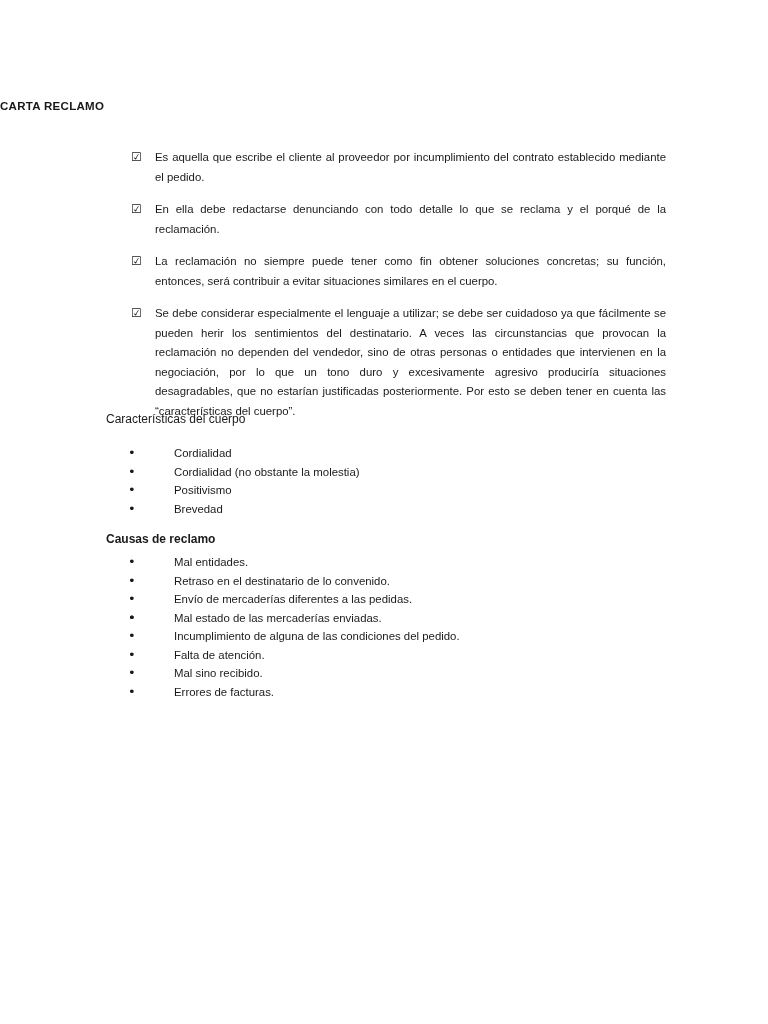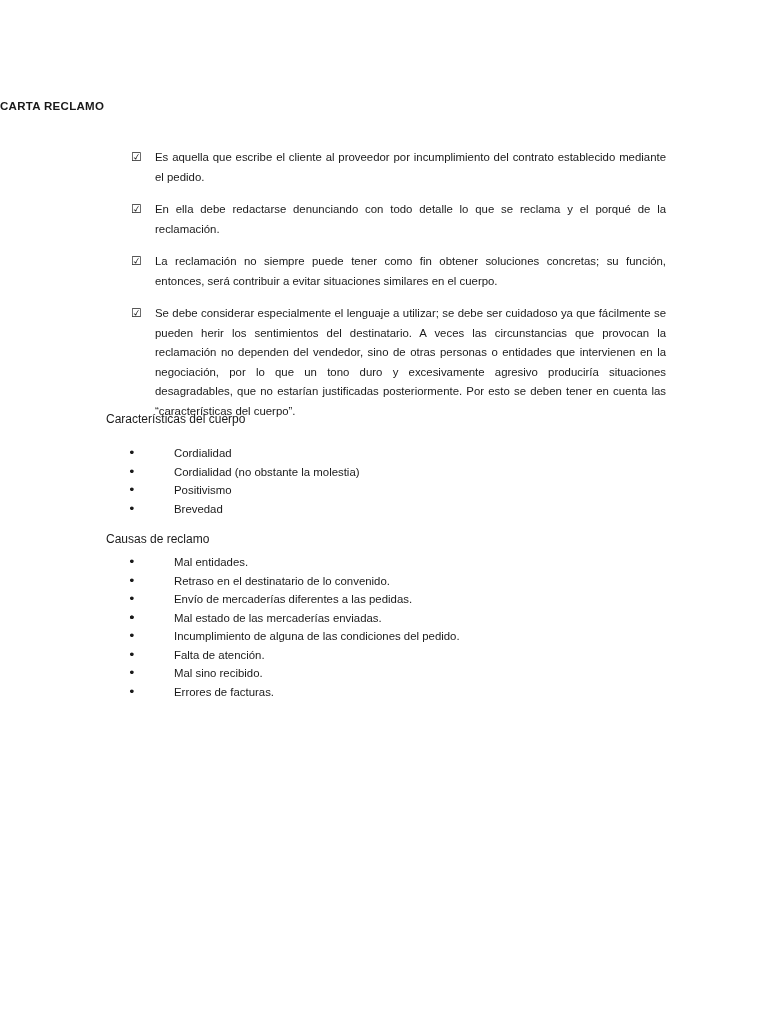--- a/index.html
+++ b/index.html
@@ -73,21 +73,21 @@
   
   .section-heading {
     position: absolute;
     left: 106px;
     font-size: 12px;
     font-weight: 500;
     color: #1a1a1a;
     white-space: nowrap;
   }
   #heading-caracteristicas { top: 412px; }
-  #heading-causas { top: 532px; }
+  #heading-causas { top: 532px; font-weight: bold; }
 
   
   .dot-list {
     position: absolute;
     left: 128px;
     width: 500px;
     list-style: none;
     margin: 0;
     padding: 0;
   }

